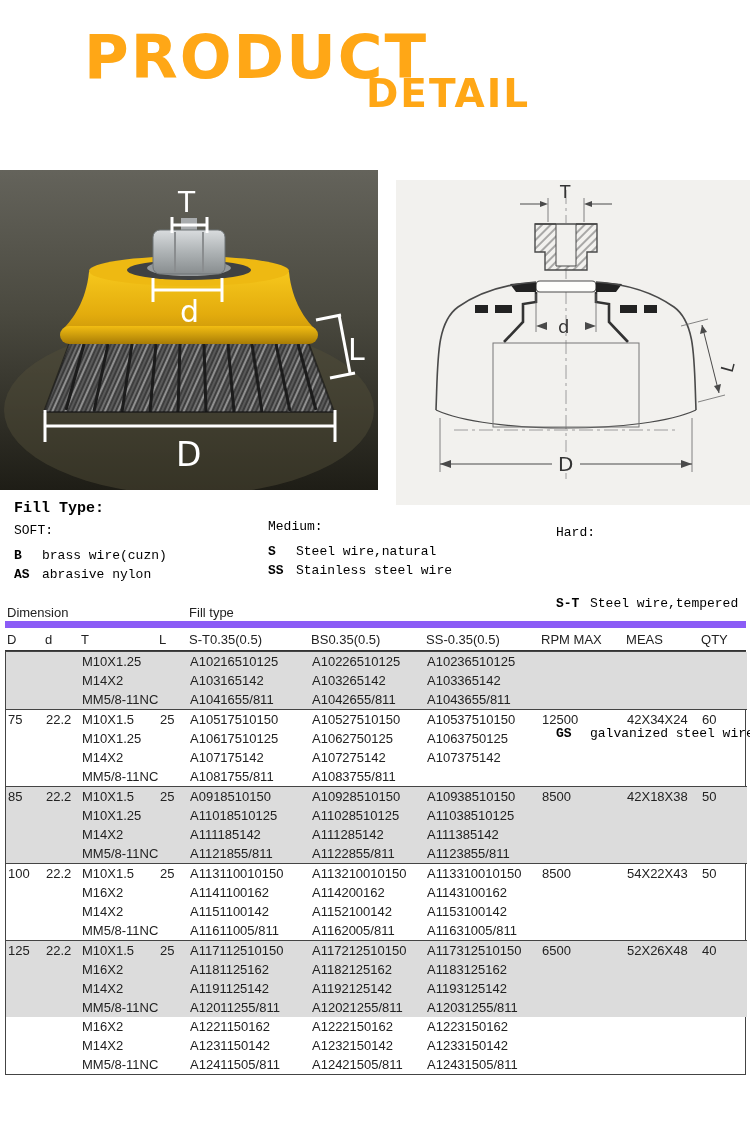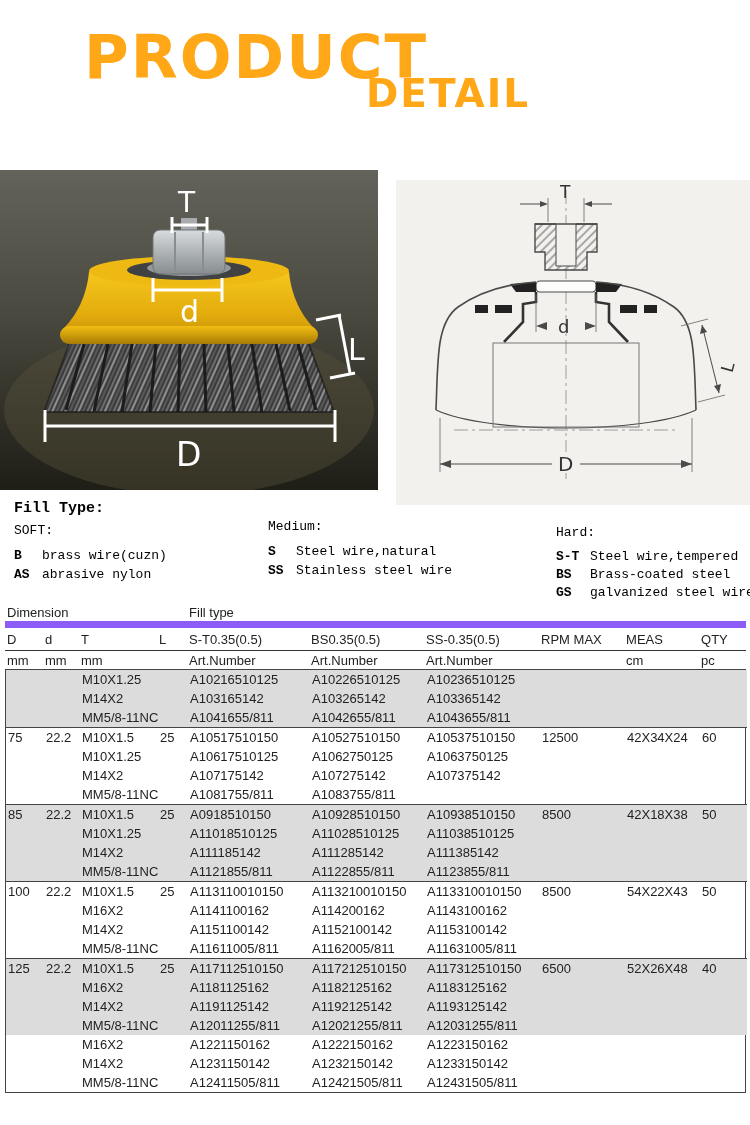--- a/index.html
+++ b/index.html
@@ -19,21 +19,21 @@
 
   
   .ft{position:absolute;font-family:Liberation Mono, monospace;
       font-size:13px;color:#000;line-height:19px;white-space:nowrap;}
   .ft .hd{font-weight:bold;font-size:15px;margin-bottom:3px;}
   .ft .sub{margin-bottom:6px;}
   .ft b{display:inline-block;font-weight:bold;}
   .ft.c1{left:14px;top:499px;}
   .ft.c2{left:268px;top:517px;}
   .ft.c3{left:556px;top:524px;line-height:18px;}
-  .ft.c1 b{width:28px;} .ft.c2 b{width:28px;} .ft.c3 b{width:34px;}
+  .ft.c1 b{width:28px;} .ft.c2 b{width:28px;} .ft.c3 b{width:34px;margin-top:47px;}
 
   
   .spec{position:absolute;left:5px;top:604px;width:741px;font-size:13px;color:#222;}
   .spec table{border-collapse:collapse;table-layout:fixed;width:741px;}
   .spec td{padding:0 0 0 2px;overflow:hidden;white-space:nowrap;vertical-align:middle;
            font-size:13px;color:#222;}
   tr.h1 td{height:17px;border-bottom:7px solid #8b5cf6;}
   tr.h2 td{height:22px;border-bottom:1px solid #333;}
   tr.h3 td{height:18px;}
   .bodybox{border:1px solid #444;}
@@ -241,32 +241,20 @@
           <td>d</td>
           <td>T</td>
           <td>L</td>
           <td>S-T0.35(0.5)</td>
           <td>BS0.35(0.5)</td>
           <td>SS-0.35(0.5)</td>
           <td>RPM MAX</td>
           <td>MEAS</td>
           <td>QTY</td>
         </tr>
-        <tr class="h3">
-          <td>mm</td>
-          <td>mm</td>
-          <td>mm</td>
-          <td></td>
-          <td>Art.Number</td>
-          <td>Art.Number</td>
-          <td>Art.Number</td>
-          <td></td>
-          <td>cm</td>
-          <td>pc</td>
-        </tr>
       </tbody>
     </table>
     <div class="bodybox">
       <table id="spec-body">
         <colgroup>
           <col style="width:38px">
             <col style="width:36px">
             <col style="width:78px">
             <col style="width:30px">
           <col style="width:122px">

